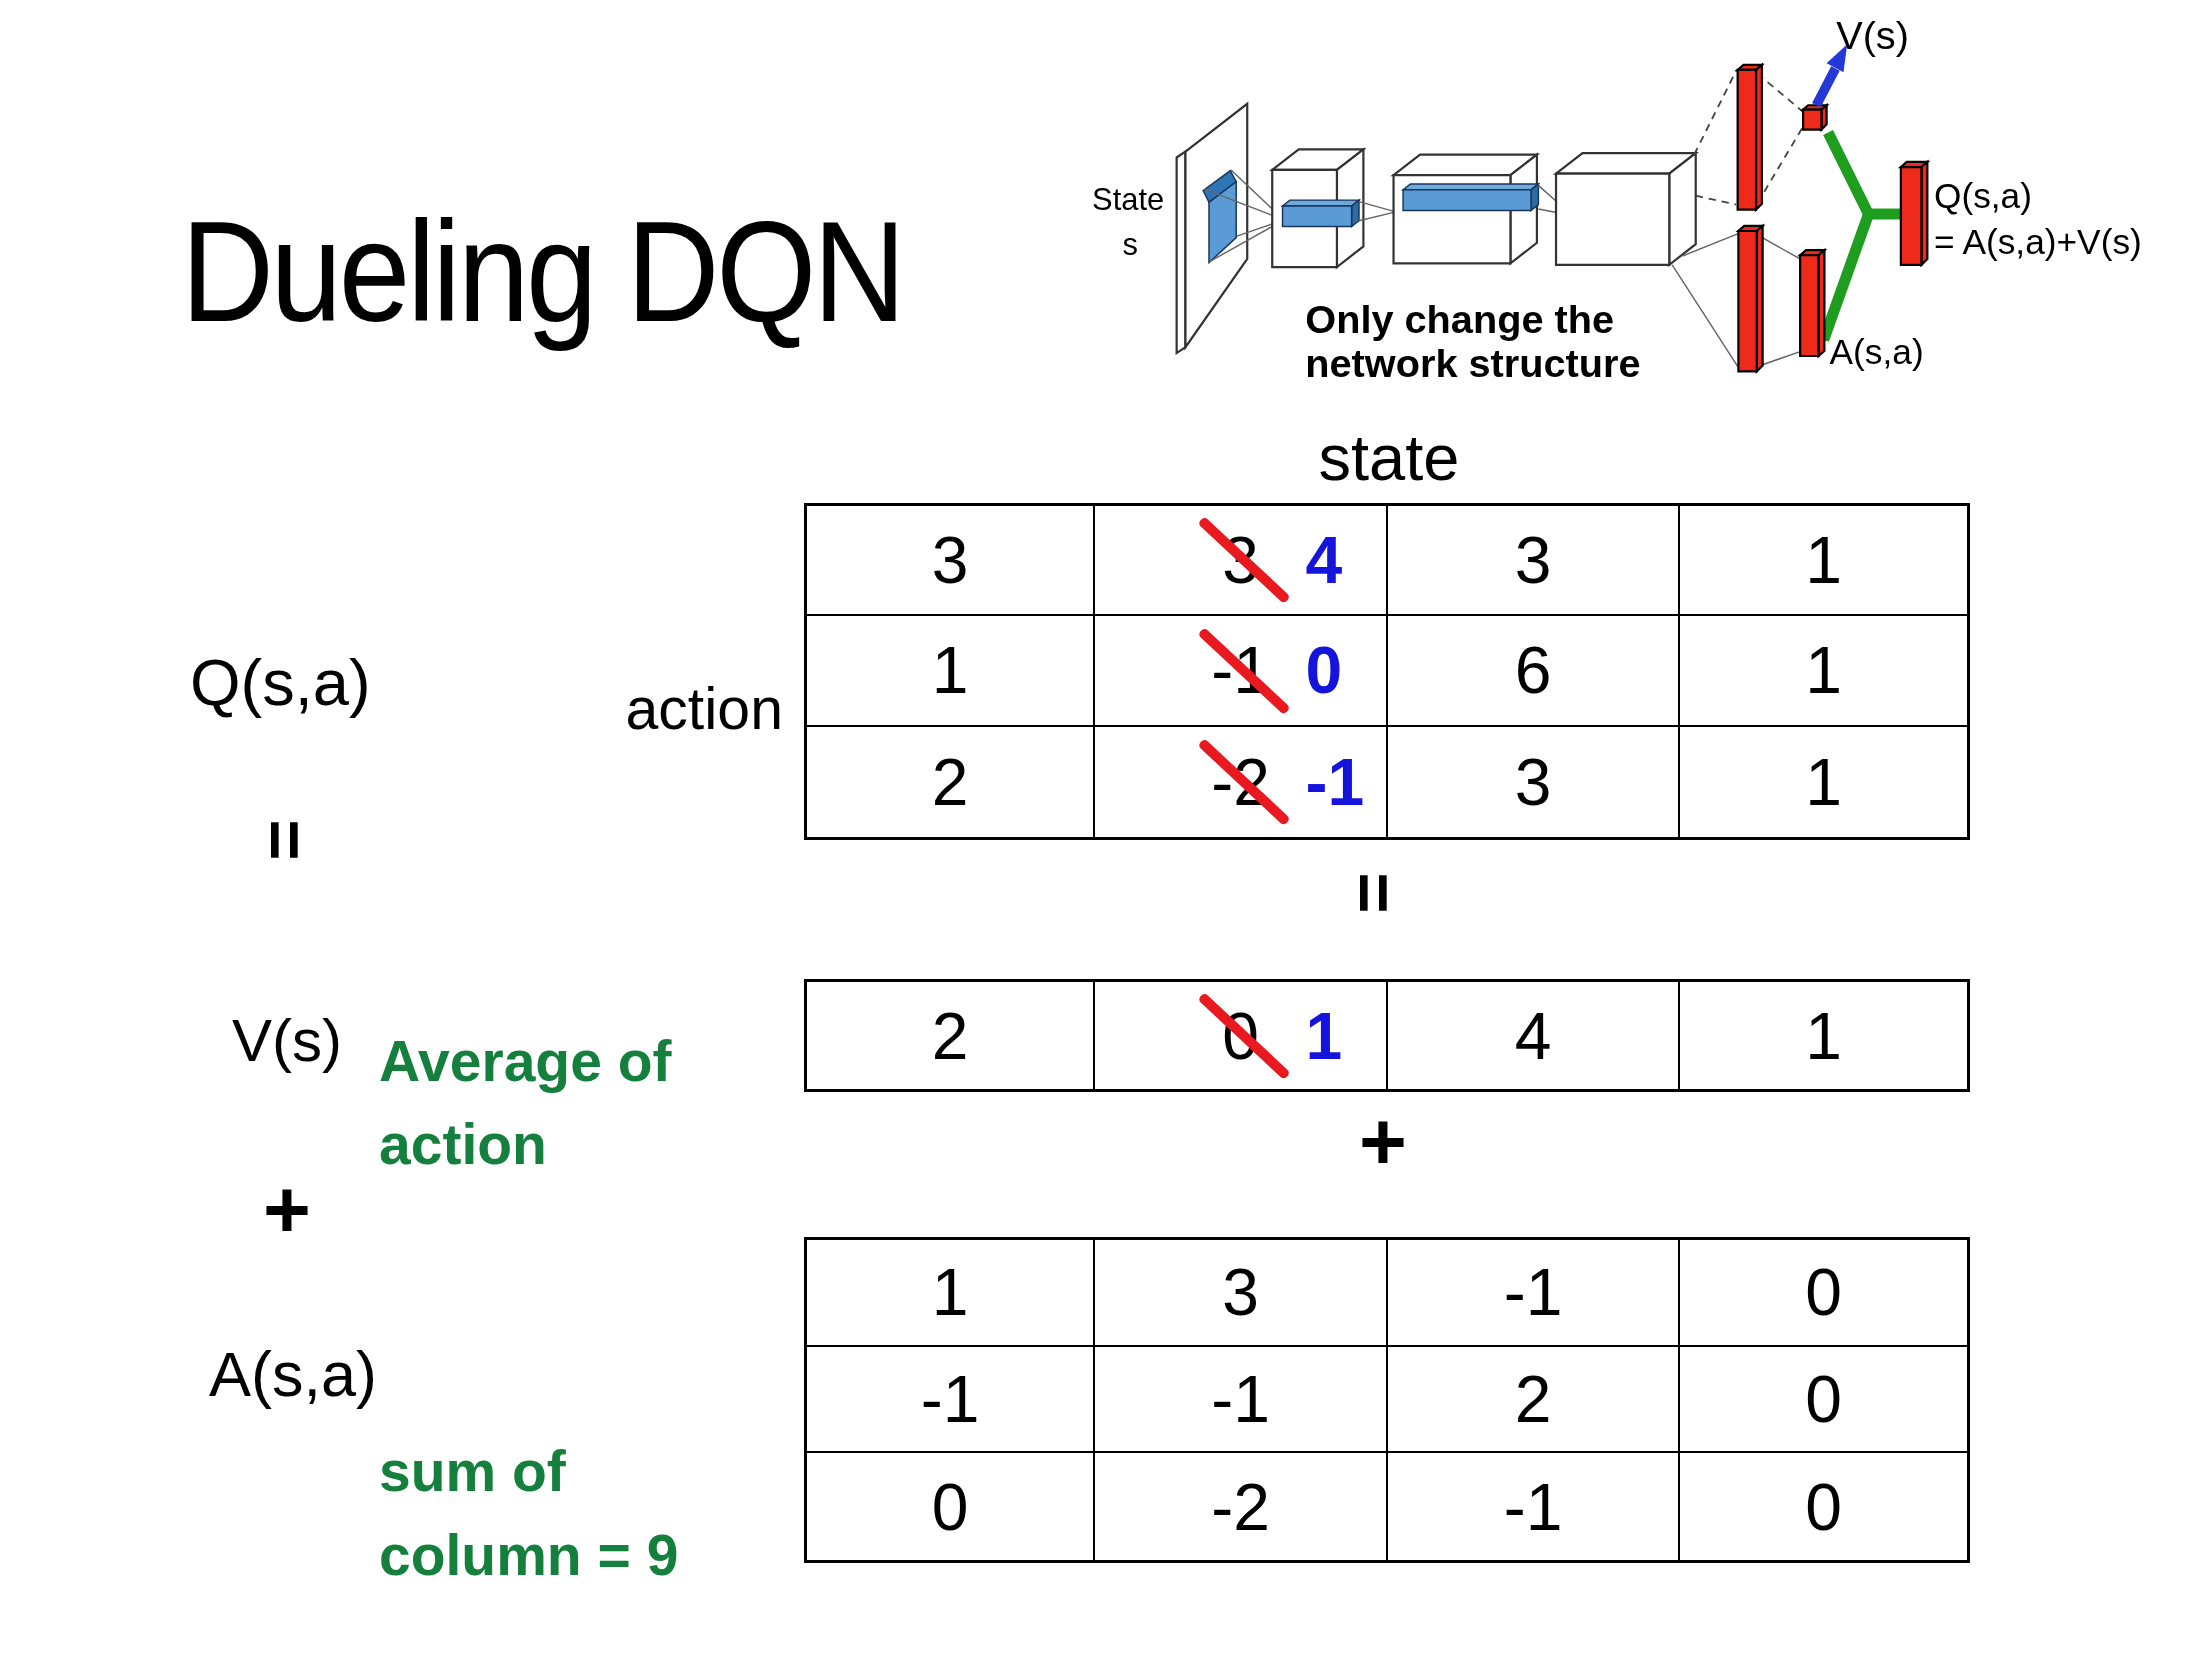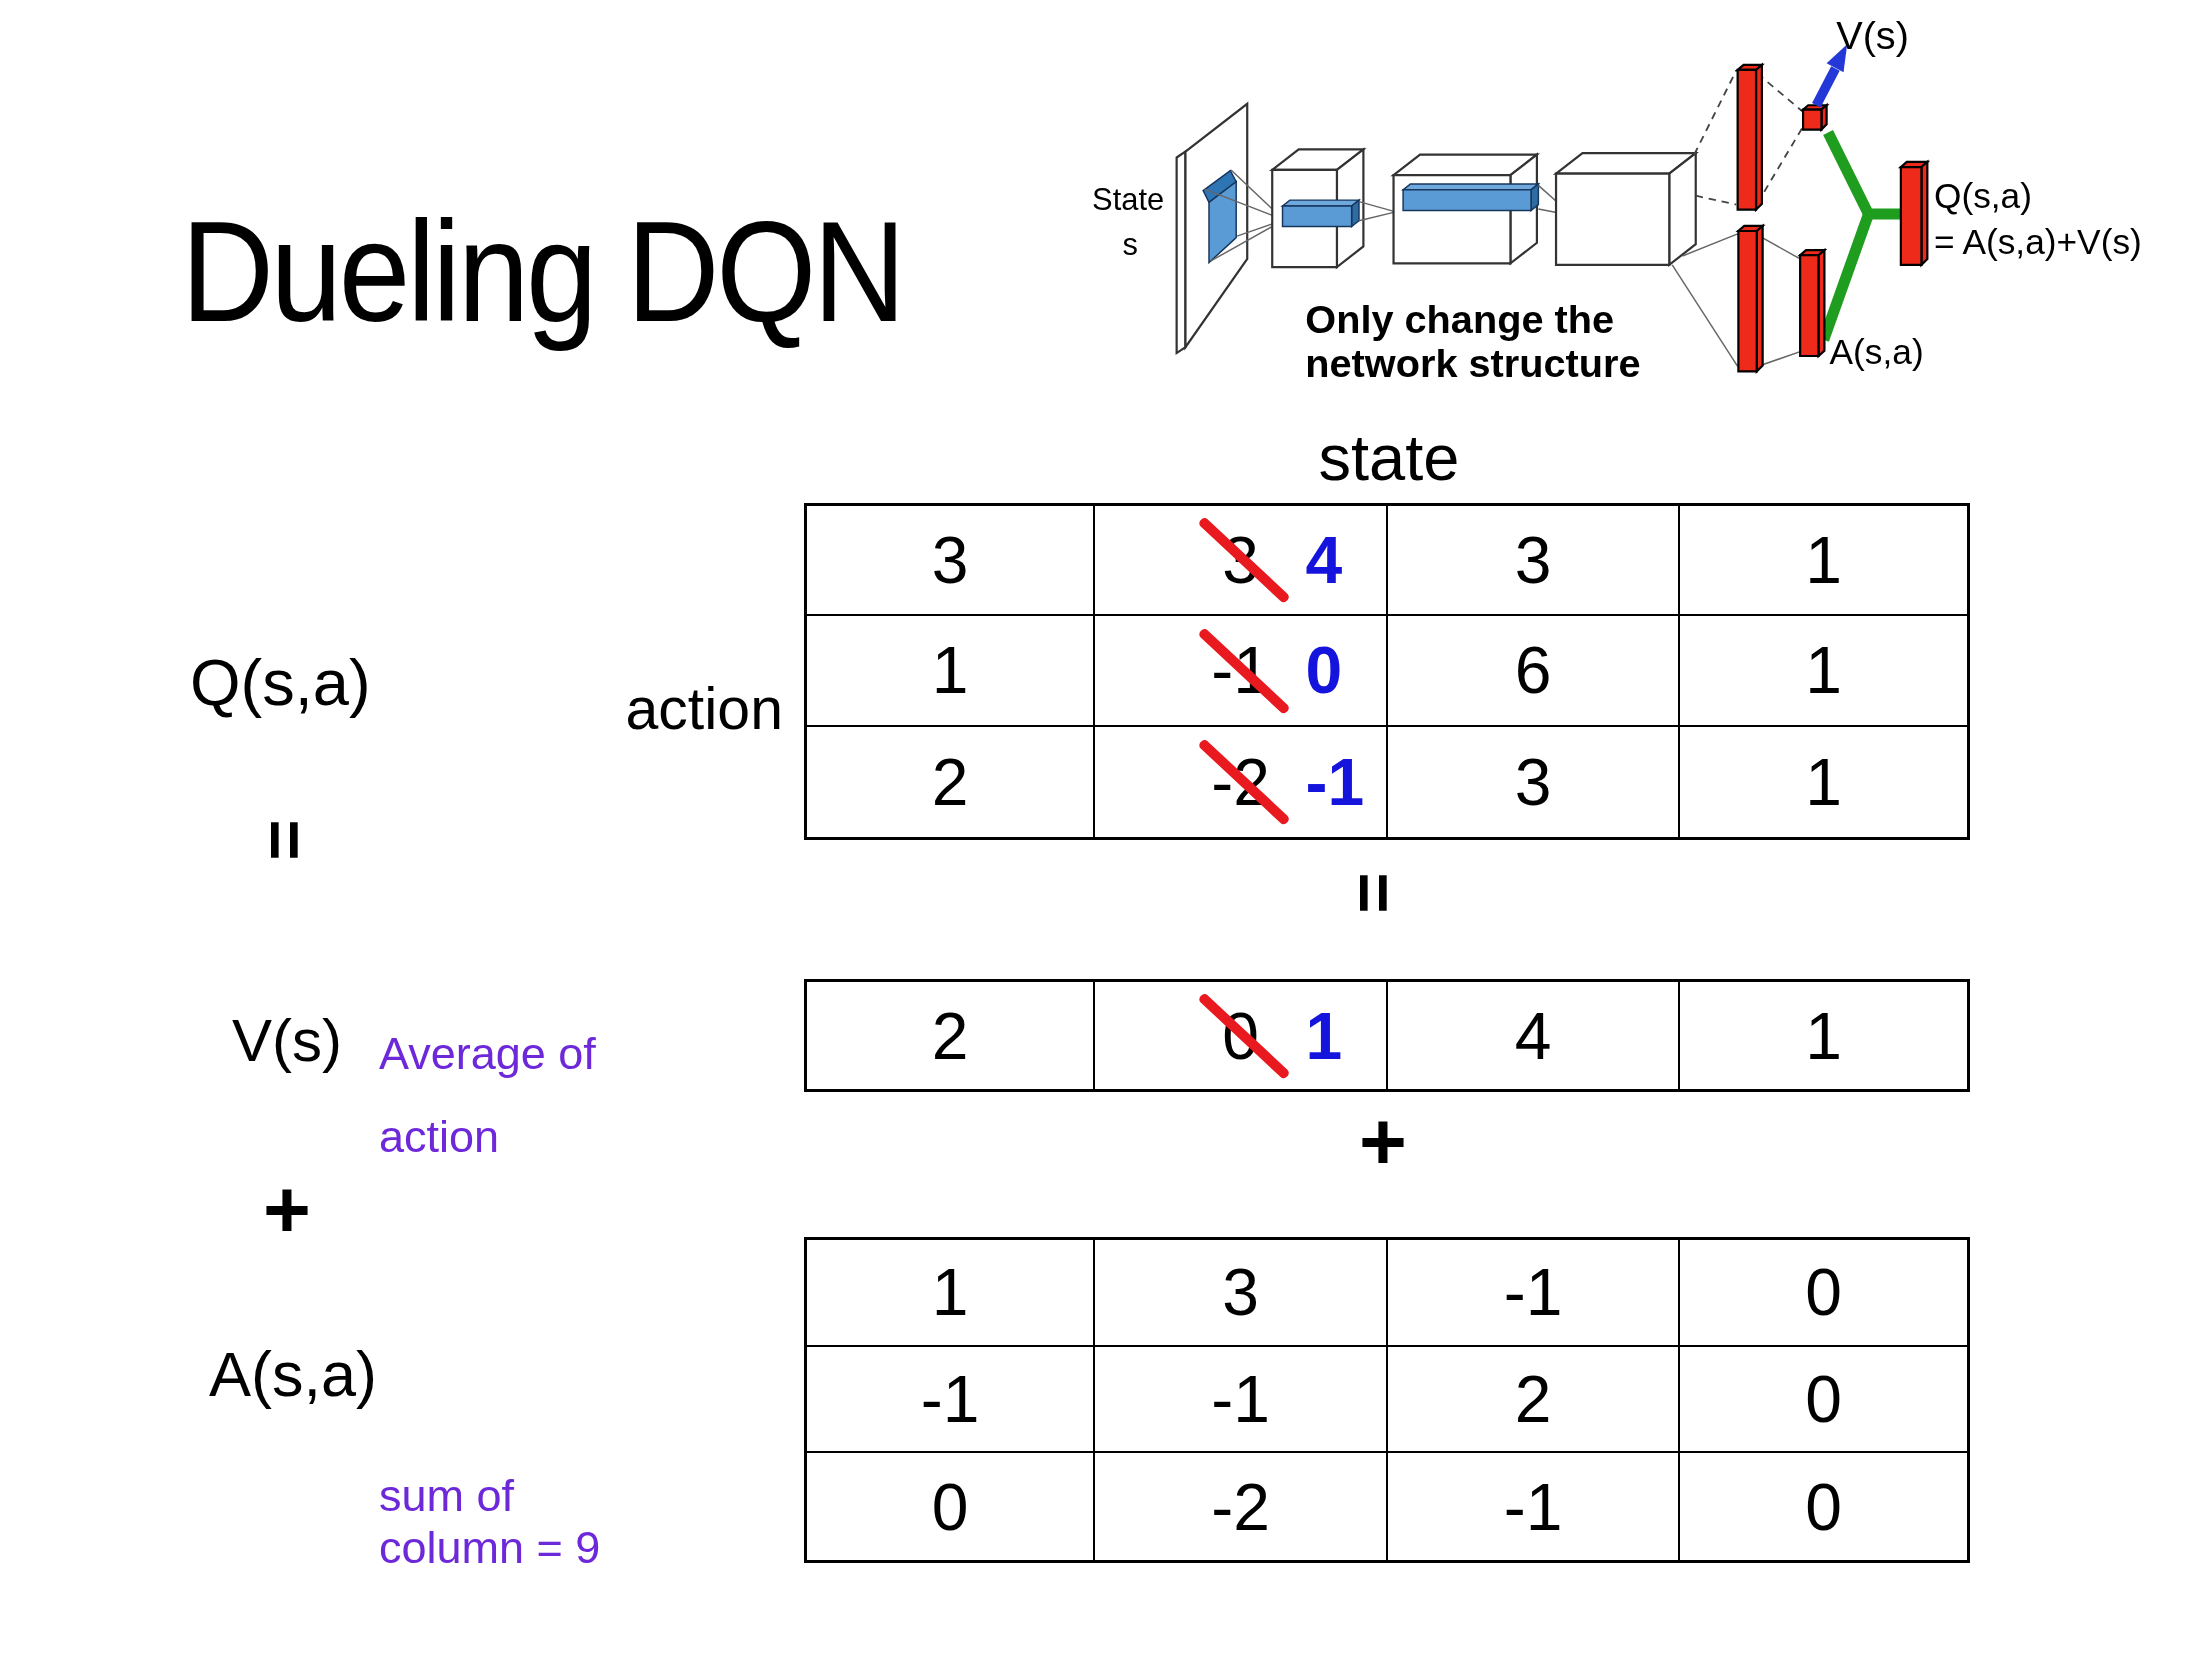--- a/index.html
+++ b/index.html
@@ -15,23 +15,23 @@
   #v-label{left:232px;top:1006px;font-size:60px;}
   #a-label{left:209px;top:1338px;font-size:63px;}
   .rot-eq{width:88px;height:88px;display:flex;align-items:center;justify-content:center;
           font-size:71px;font-weight:600;transform:rotate(90deg);}
   #eq-left{left:242px;top:796px;}
   #eq-center{left:1331px;top:849px;}
   .plus{width:88px;height:88px;display:flex;align-items:center;justify-content:center;
         font-size:82px;font-weight:700;}
   #plus-left{left:243px;top:1165px;}
   #plus-center{left:1339px;top:1097px;}
-  .bluenote{color:#6d28d9;font-size:45px;font-weight:400;white-space:nowrap;}
+  .bluenote{color:#15803d;font-size:57px;font-weight:700;white-space:nowrap;}
   #avg1{left:379px;top:1028px;} #avg2{left:379px;top:1111px;}
-  #sum1{left:379px;top:1438px;margin-top:32px;} #sum2{left:379px;top:1522px;}
+  #sum1{left:379px;top:1438px;} #sum2{left:379px;top:1522px;}
   #state-header{left:1242px;top:420px;width:294px;text-align:center;font-size:65px;}
   #action-label{left:581px;top:675px;width:202px;text-align:right;font-size:59px;}
   
   .tbl{left:804px;width:1166px;background:#fff;border:3.7px solid #000;box-sizing:border-box;
        display:grid;grid-template-columns:288px 293px 292px 1fr;}
   #q-tbl{top:503px;height:337px;grid-template-rows:repeat(3,1fr);}
   #v-tbl{top:979px;height:113px;grid-template-rows:1fr;}
   #a-tbl{top:1237px;height:326px;grid-template-rows:repeat(3,1fr);}
   .cell{border-right:2.9px solid #000;border-bottom:2.9px solid #000;display:flex;
         align-items:center;justify-content:center;font-size:66px;position:relative;}

